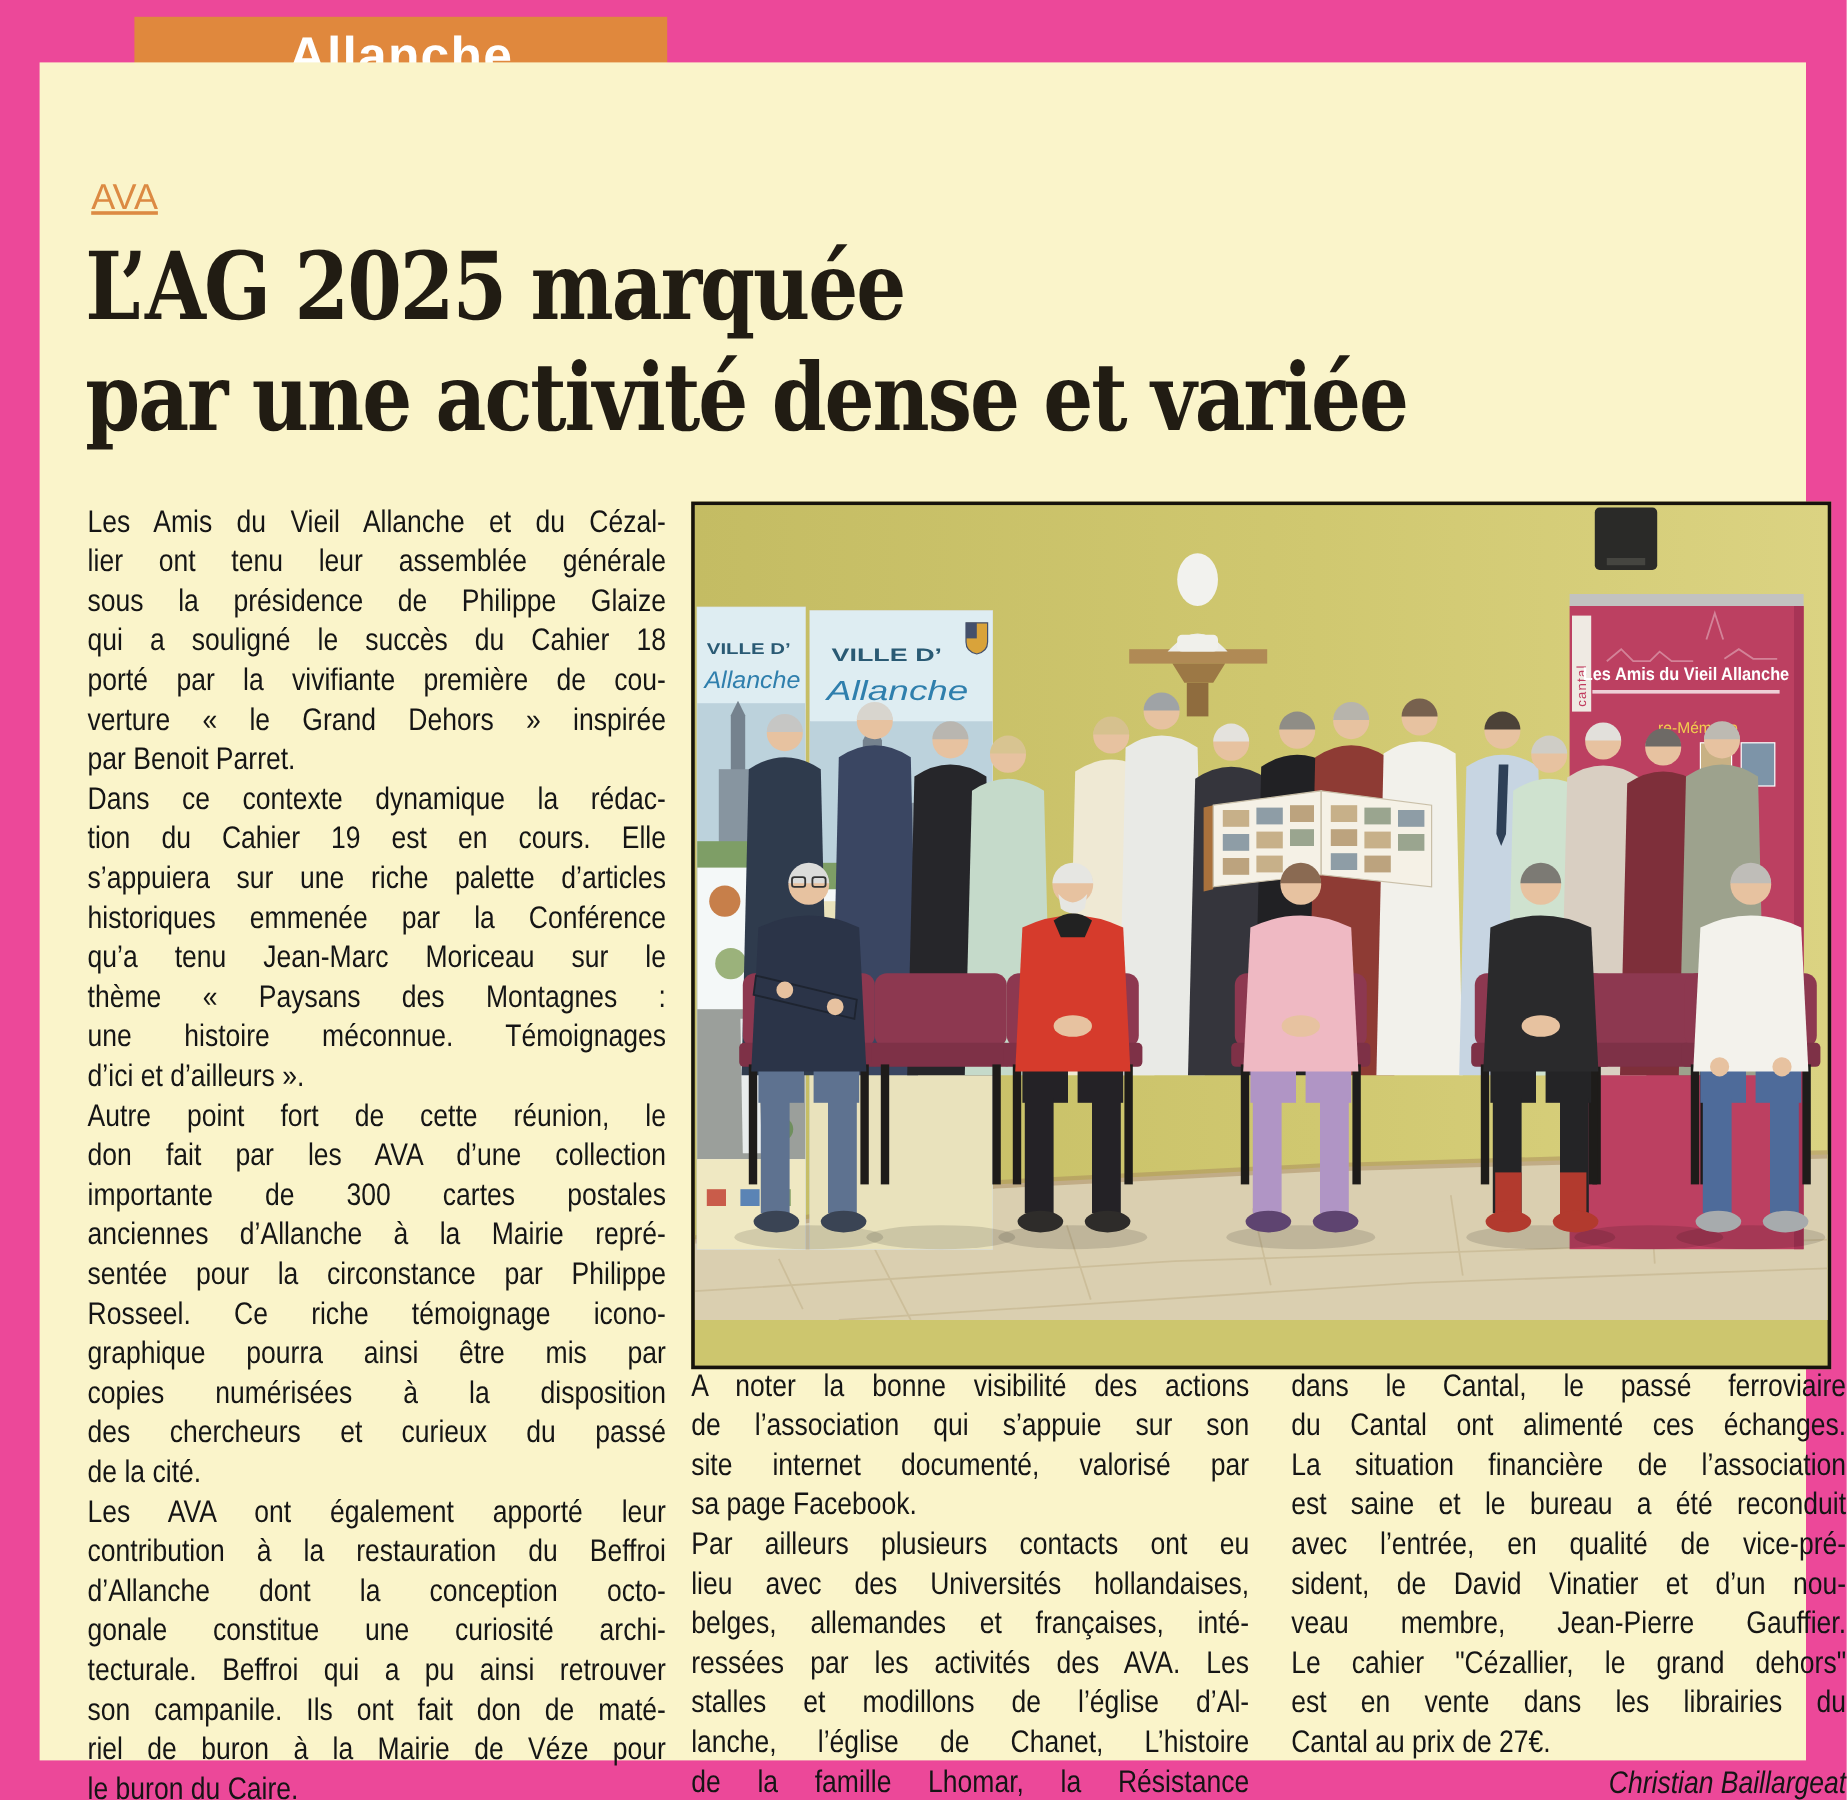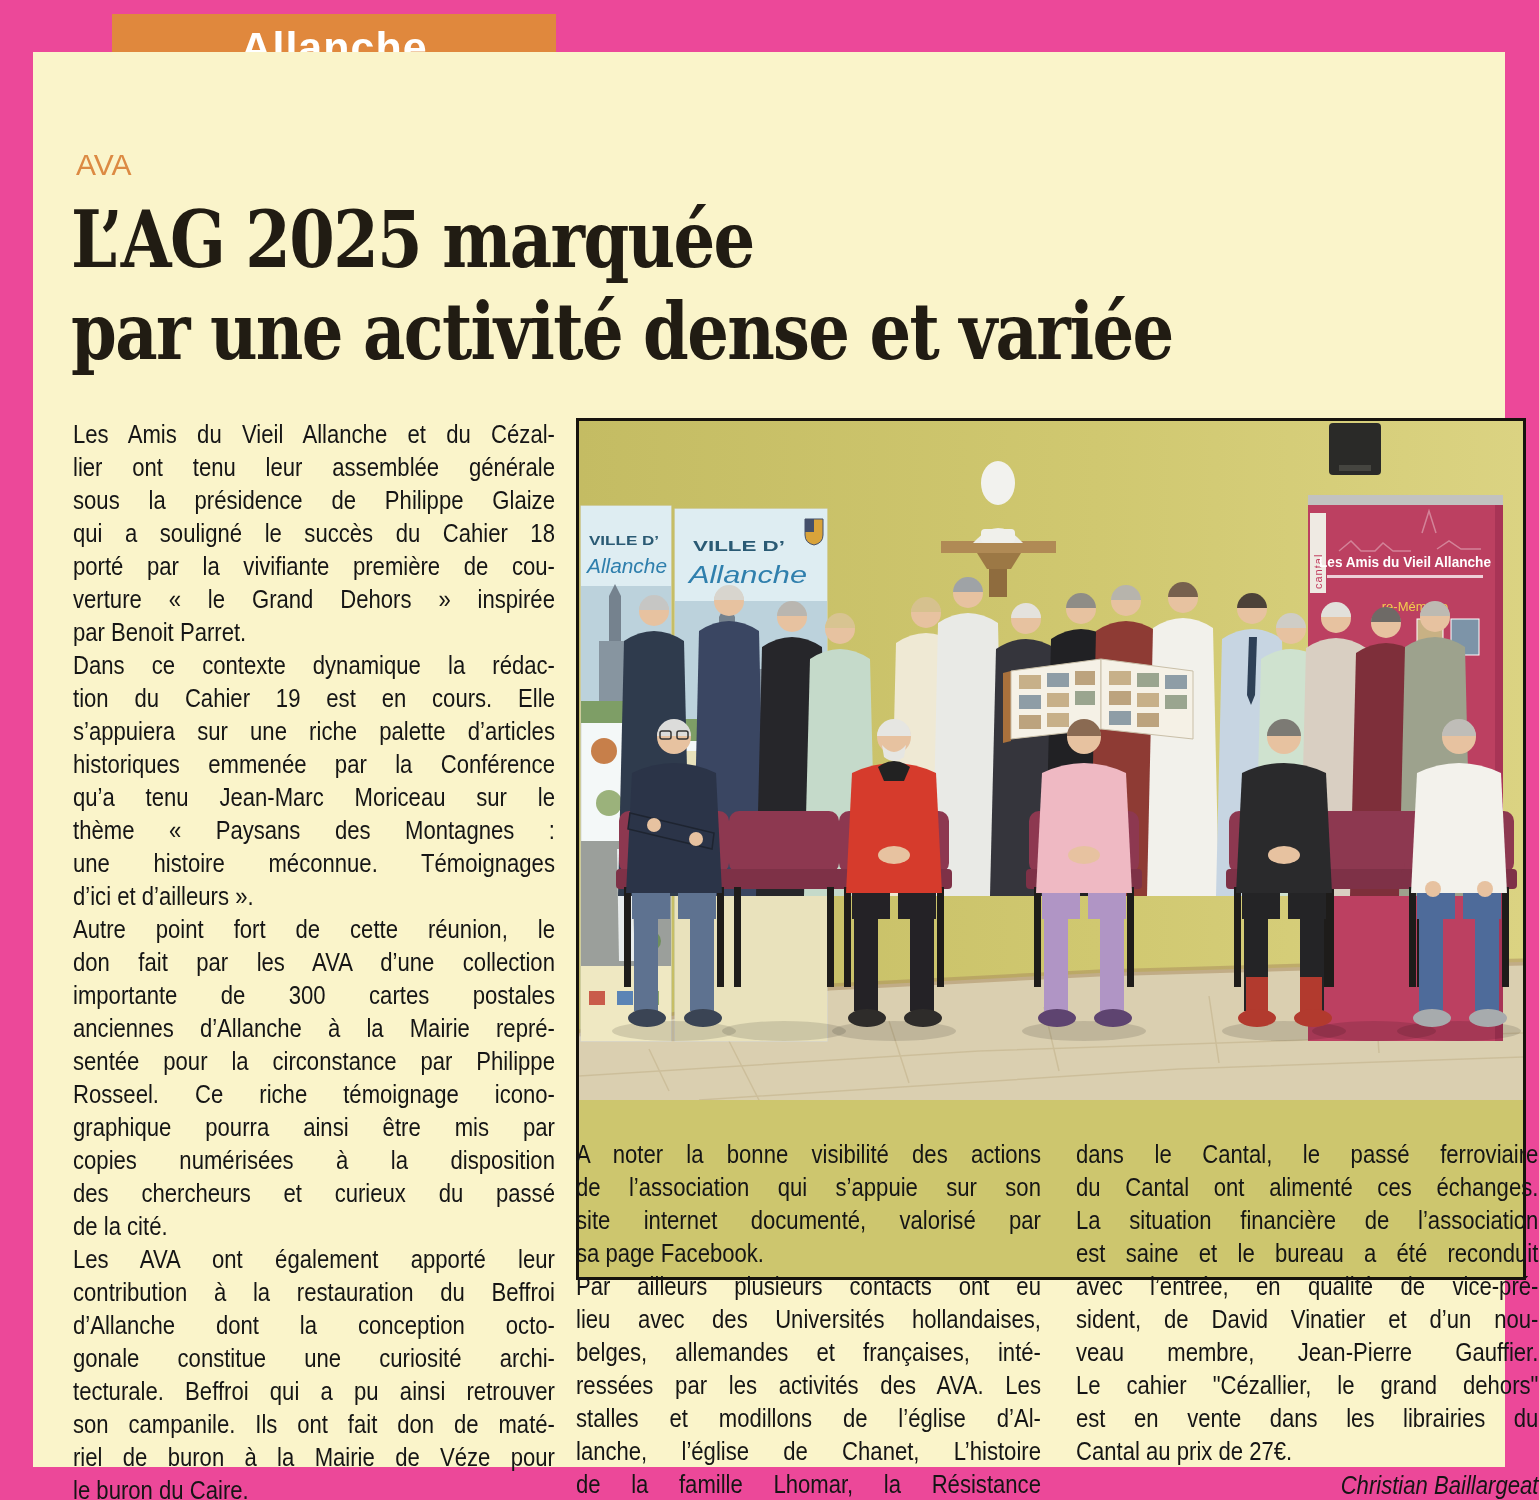--- a/index.html
+++ b/index.html
@@ -2,35 +2,35 @@
 <html><head>
 <meta charset="utf-8">
 <style>
   html,body{margin:0;padding:0;}
   .page{position:relative;width:1539px;height:1500px;background:#ec4899;overflow:hidden;
         font-family:"Liberation Sans","DejaVu Sans",sans-serif;}
   .panel{position:absolute;left:33px;top:52px;width:1472px;height:1415px;background:#FAF4CA;}
   .region-tab{position:absolute;left:112px;top:14px;width:444px;height:66px;background:#E0883D;
         color:#FFFFFF;font-weight:bold;font-size:43px;line-height:66px;text-align:center;
         letter-spacing:1px;}
-  .kicker{position:absolute;left:43px;top:96px;font-size:30px;color:#DC8A43;}
+  .kicker{position:absolute;left:43px;top:96px;font-size:30px;color:#DC8A43;text-decoration:underline;}
   .headline{position:absolute;left:38px;top:142px;margin:0;
         font-family:"DejaVu Serif","Liberation Serif",serif;font-weight:bold;
         font-size:78px;line-height:92px;color:#211C13;letter-spacing:-2px;
         transform:scaleX(.84);transform-origin:0 0;white-space:nowrap;}
   .col{position:absolute;font-size:26px;line-height:33px;color:#151515;
         transform:scaleX(.85);transform-origin:0 0;}
   .col-left{left:40px;top:366px;width:567px;}
   .col-mid{left:543px;top:1086px;width:547px;}
   .col-right{left:1043px;top:1086px;width:544px;}
   .para{margin:0;}
   .tline{text-align:justify;text-align-last:justify;white-space:nowrap;height:33px;overflow:visible;}
   .tline.last{text-align-last:left;}
   .byline{margin-top:1px;text-align:right;font-style:italic;font-size:26px;color:#151515;}
-  .photo{position:absolute;left:543px;top:366px;width:950px;height:862px;margin:0;
+  .photo{position:absolute;left:543px;top:366px;width:950px;height:723px;margin:0;
         border:3px solid #17130D;box-sizing:border-box;background:#CDC66E;}
   .photo svg{display:block;width:944px;height:679px;}
 </style>
 </head>
 <body>
 
 <div class="page">
   <div class="region-tab">Allanche</div>
   <div class="panel">
     <div class="kicker">AVA</div>

